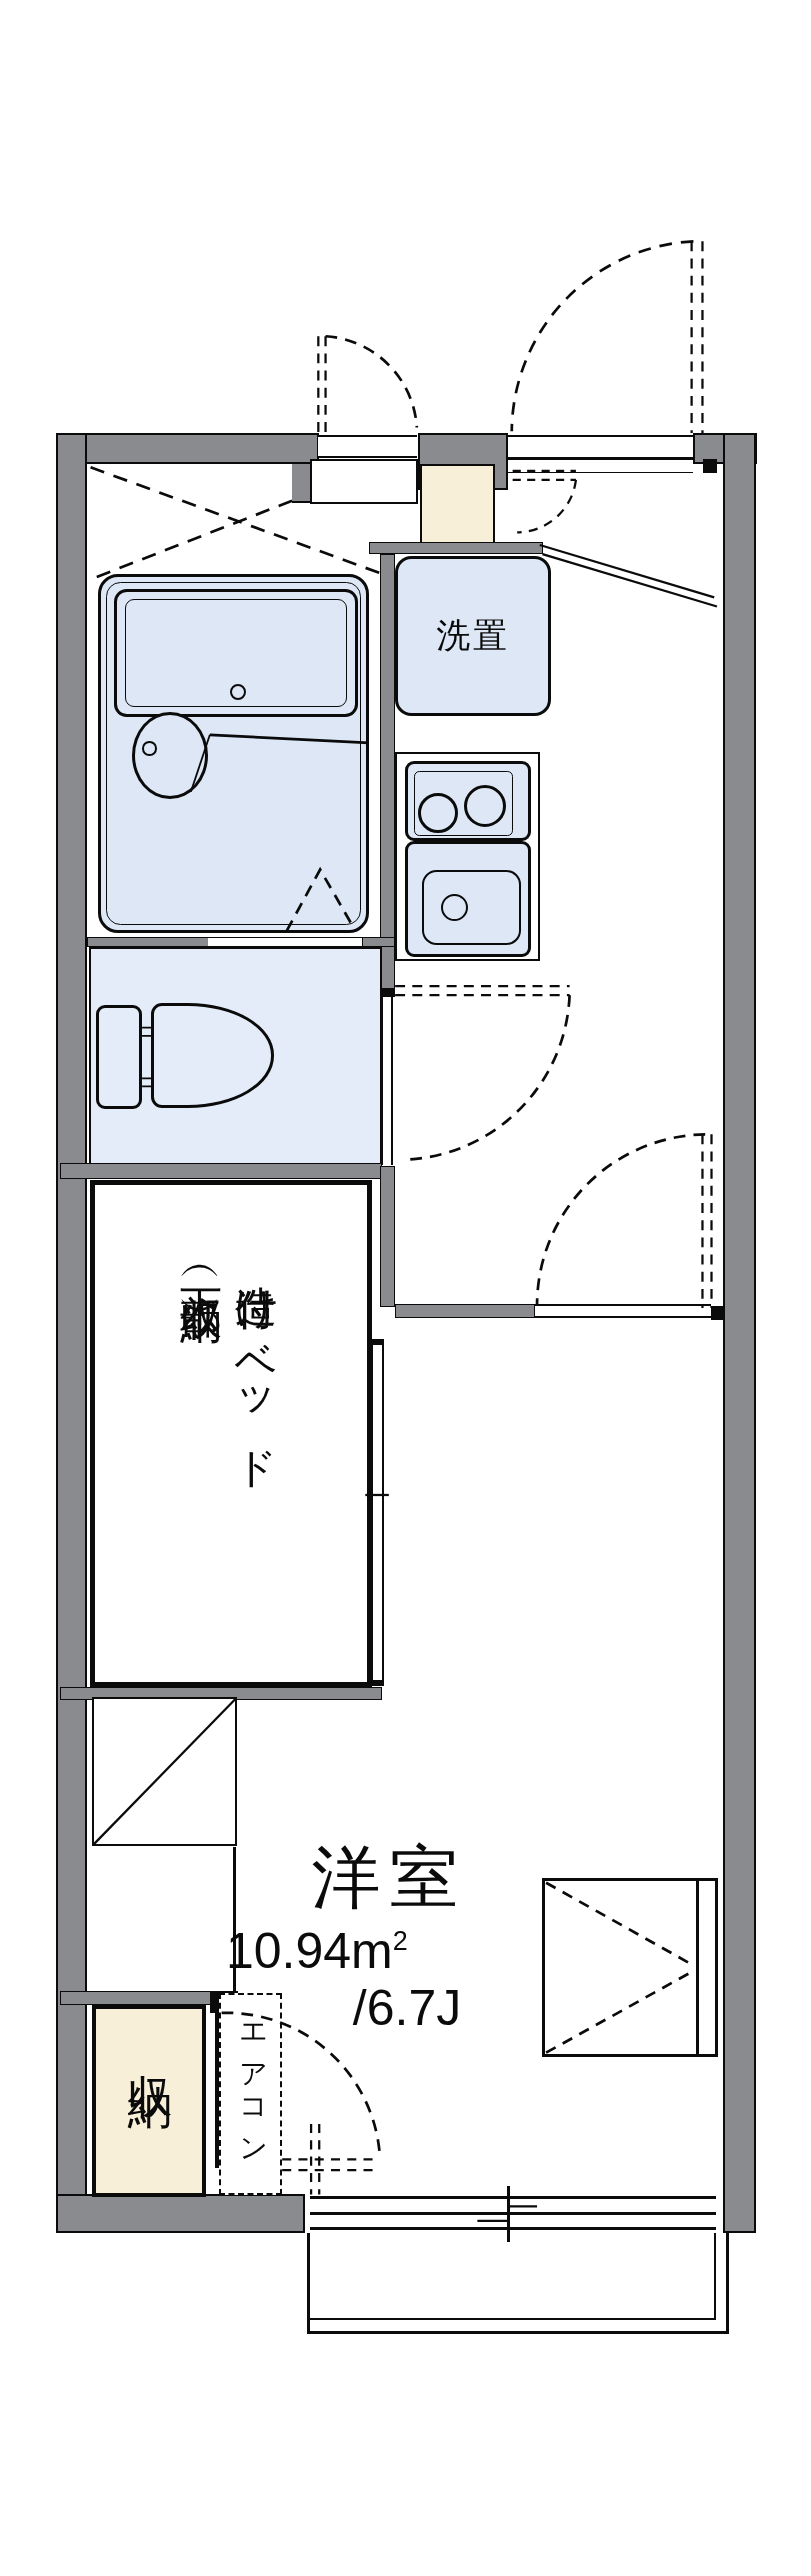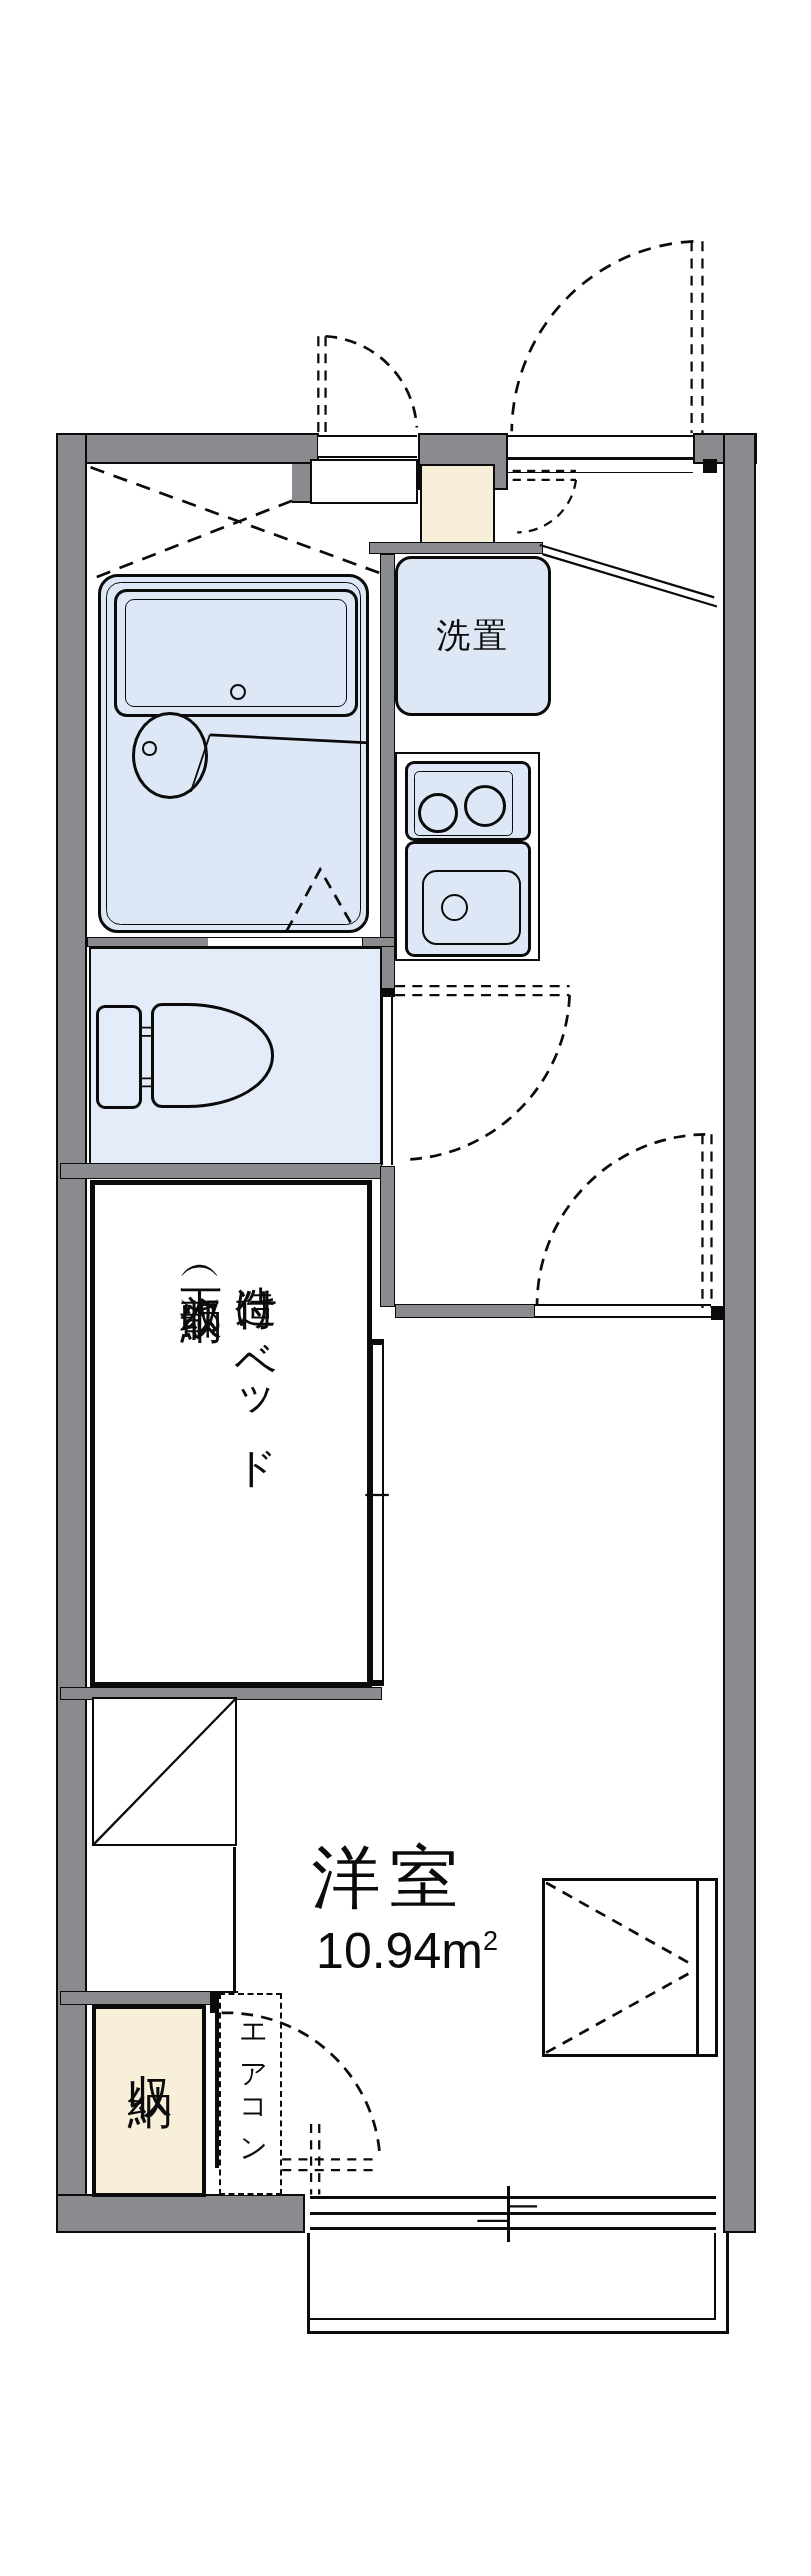--- a/index.html
+++ b/index.html
@@ -148,23 +148,24 @@
 
   <div class="abs lbl center" style="left:395px;top:556px;width:156px;height:160px;font-size:34px;letter-spacing:2.7px;font-weight:500;">洗置</div>
 
   <div class="abs lbl vtext" style="left:174px;top:1252px;height:334px;font-size:42px;line-height:55px;letter-spacing:4.5px;">
     <span style="display:block;">造付けベッド</span>
     <span style="display:block;">（下部収納）</span>
   </div>
 
   <div class="abs lbl" style="left:254px;top:1832px;width:271px;text-align:center;font-size:69px;letter-spacing:9px;font-weight:500;">洋室</div>
 
-  <div class="abs lbl" style="left:226px;top:1922px;width:362px;text-align:center;font-size:50px;">
+  <div class="abs lbl" style="left:226px;top:1922px;width:362px;font-size:50px;">
     <span>10.94m</span><sup style="font-size:27px;">2</sup>
   </div>
 
+  <div class="abs lbl" style="left:226px;top:1979px;width:362px;text-align:center;font-size:50px;">/6.7J</div>
 
   <div class="abs lbl vtext" style="left:120px;top:2039px;font-size:45px;letter-spacing:11px;font-weight:500;">収納</div>
 
   <div class="abs lbl vtext" style="left:234px;top:2007px;font-size:28px;letter-spacing:5.4px;">エアコン</div>
 
 </div>
 
 
 </body></html>

